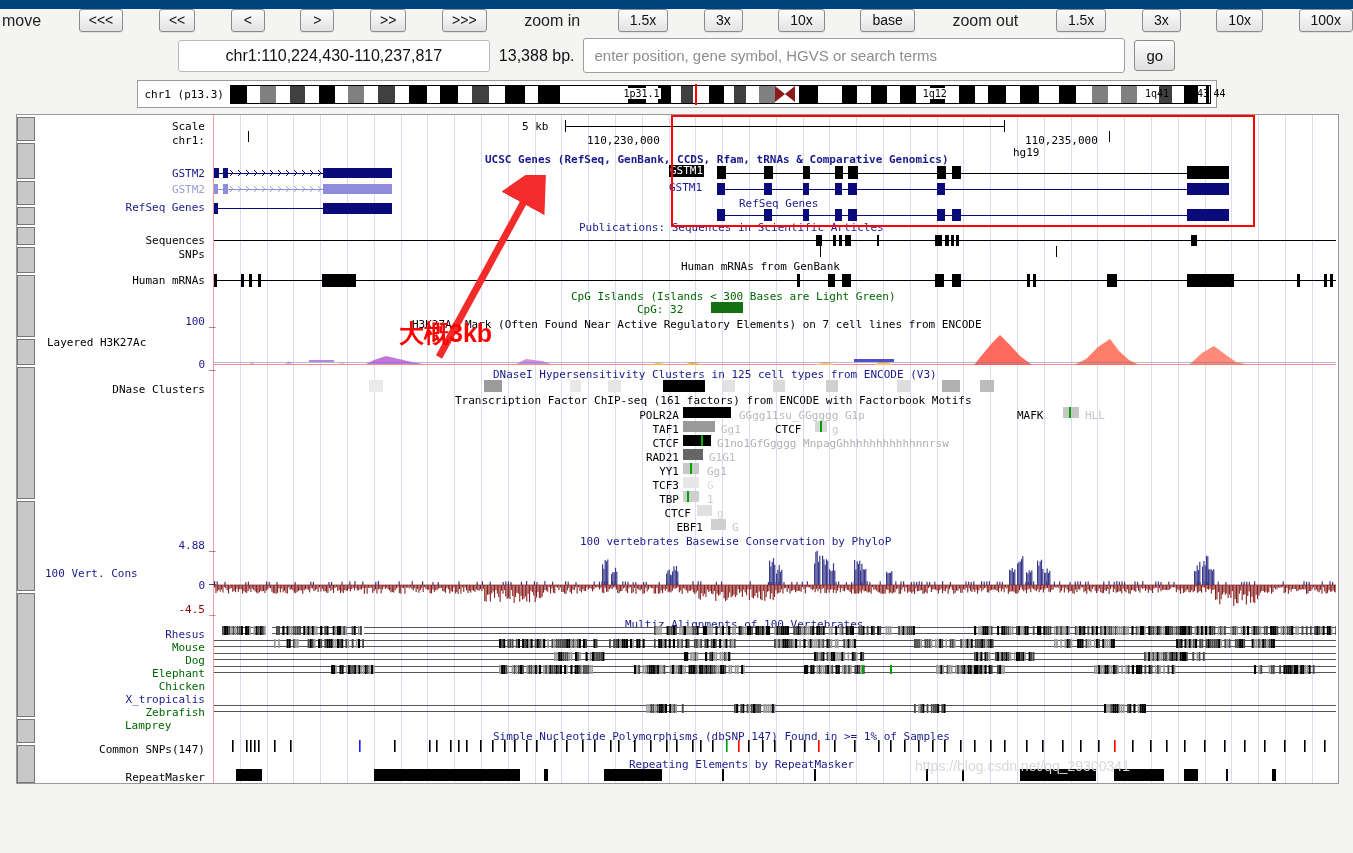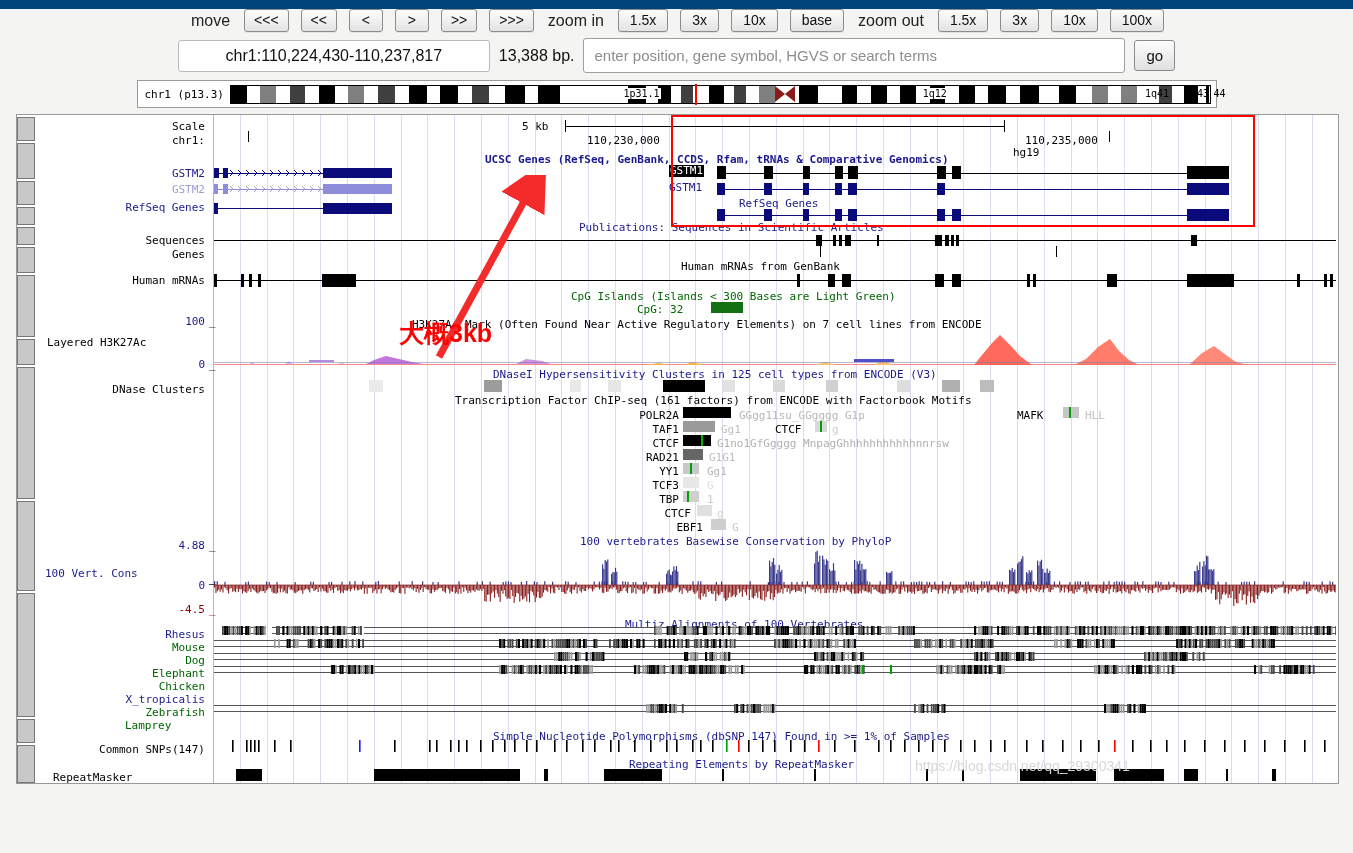--- a/index.html
+++ b/index.html
@@ -13,22 +13,22 @@
 
   
   .header{text-align:center;}
   .title{
     font-family:"Liberation Sans", sans-serif;
     font-weight:bold;font-size:29px;color:#000;
     letter-spacing:-0.2px;
     padding-top:6px;padding-bottom:2px;
   }
   .navrow{
-    display:flex;align-items:center;justify-content:center;
-    gap:12px;font-size:15px;color:#222;padding-bottom:6px;
+    display:flex;align-items:center;justify-content:space-between;
+    gap:5px;font-size:15px;color:#222;padding-bottom:6px;
   }
   .navlabel{font-size:16px;color:#222;padding:0 2px;}
   .btn{
     display:inline-block;
     border:1px solid #8b8b8b;
     background:linear-gradient(#fdfdfd,#e3e3e3);
     border-radius:3px;
     font-size:14px;color:#111;
     padding:2px 9px;line-height:17px;
     min-width:14px;text-align:center;
@@ -392,21 +392,21 @@
   <div class="blackbox" style="left:816px;top:120px;width:3px;height:11px"></div>
   <div class="blackbox" style="left:822px;top:120px;width:3px;height:11px"></div>
   <div class="blackbox" style="left:828px;top:120px;width:6px;height:11px"></div>
   <div class="blackbox" style="left:860px;top:120px;width:2px;height:11px"></div>
   <div class="blackbox" style="left:918px;top:120px;width:7px;height:11px"></div>
   <div class="blackbox" style="left:928px;top:120px;width:4px;height:11px"></div>
   <div class="blackbox" style="left:934px;top:120px;width:3px;height:11px"></div>
   <div class="blackbox" style="left:939px;top:120px;width:3px;height:11px"></div>
   <div class="blackbox" style="left:1174px;top:120px;width:6px;height:11px"></div>
 
-  <span class="lbl blk" style="left:88px;top:133px;width:100px;text-align:right">Genes</span>
+  <span class="lbl blk" style="left:88px;top:133px;width:100px;text-align:right">SNPs</span>
   <div class="blackbox" style="left:803px;top:131px;width:1px;height:11px"></div>
   <div class="blackbox" style="left:1039px;top:131px;width:1px;height:11px"></div>
 
   <span class="lbl blk" style="left:664px;top:145px">Human mRNAs from GenBank</span>
   <span class="lbl blk" style="left:78px;top:159px;width:110px;text-align:right">Human mRNAs</span>
   <div class="hr" style="left:197px;top:165px;width:1122px"></div>
   <div class="blackbox" style="left:197px;top:159px;width:3px;height:13px"></div>
   <div class="blackbox" style="left:224px;top:159px;width:3px;height:13px"></div>
   <div class="blackbox" style="left:232px;top:159px;width:3px;height:13px"></div>
   <div class="blackbox" style="left:241px;top:159px;width:3px;height:13px"></div>
@@ -2580,21 +2580,21 @@
         <rect x="1010" y="1" width="1.6" height="12" fill="#000"></rect>
         <rect x="1030" y="1" width="1.6" height="12" fill="#000"></rect>
         <rect x="1050" y="1" width="1.6" height="12" fill="#000"></rect>
         <rect x="1070" y="1" width="1.6" height="12" fill="#000"></rect>
         <rect x="1090" y="1" width="1.6" height="12" fill="#000"></rect>
         <rect x="1110" y="1" width="1.6" height="12" fill="#000"></rect>
       </g>
   </svg>
 
   <span class="lbl nblue" style="left:612px;top:643px">Repeating Elements by RepeatMasker</span>
-  <span class="lbl blk" style="left:36px;top:656px;width:152px;text-align:left">RepeatMasker</span>
+  <span class="lbl blk" style="left:36px;top:656px;width:152px;text-align:right">RepeatMasker</span>
   <svg style="position:absolute;left:197px;top:652px" width="1122" height="16">
     <g id="repplot">
         <rect x="22" y="2" width="26" height="12" fill="#000"></rect>
         <rect x="160" y="2" width="146" height="12" fill="#000"></rect>
         <rect x="330" y="2" width="4" height="12" fill="#000"></rect>
         <rect x="390" y="2" width="58" height="12" fill="#000"></rect>
         <rect x="508" y="2" width="2" height="12" fill="#000"></rect>
         <rect x="600" y="2" width="2" height="12" fill="#000"></rect>
         <rect x="712" y="2" width="2" height="12" fill="#000"></rect>
         <rect x="748" y="2" width="2" height="12" fill="#000"></rect>

